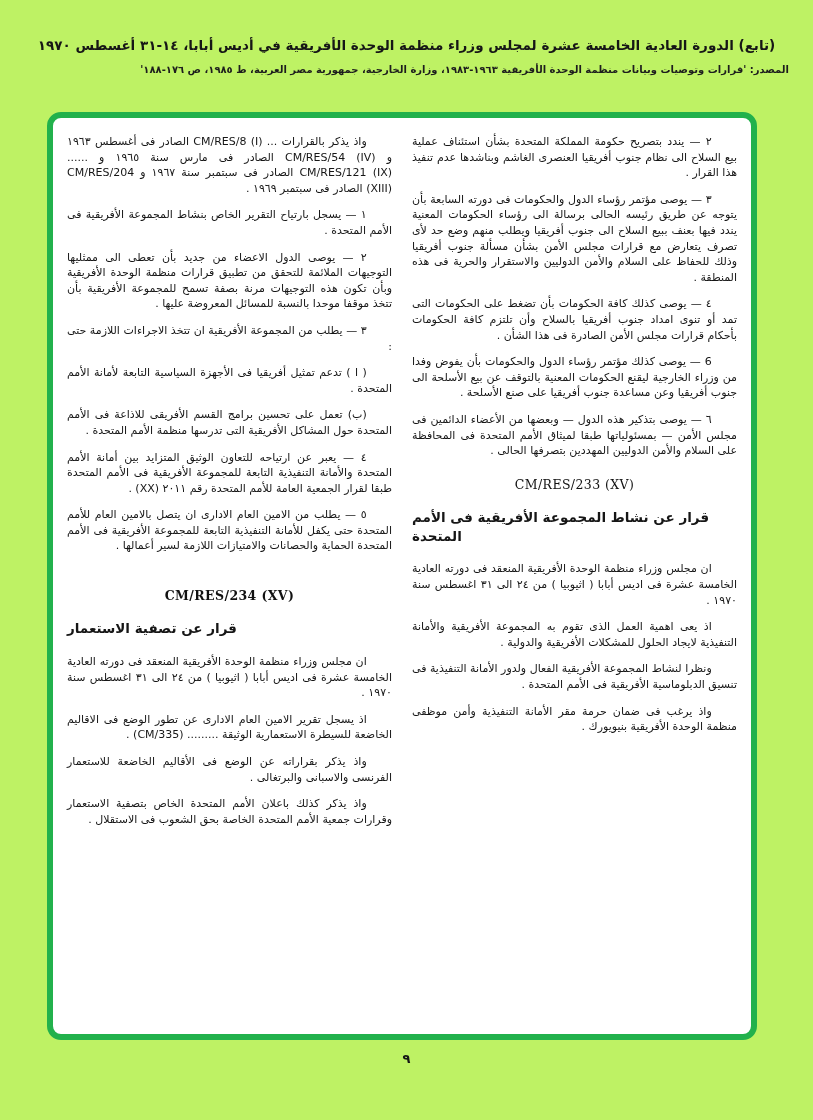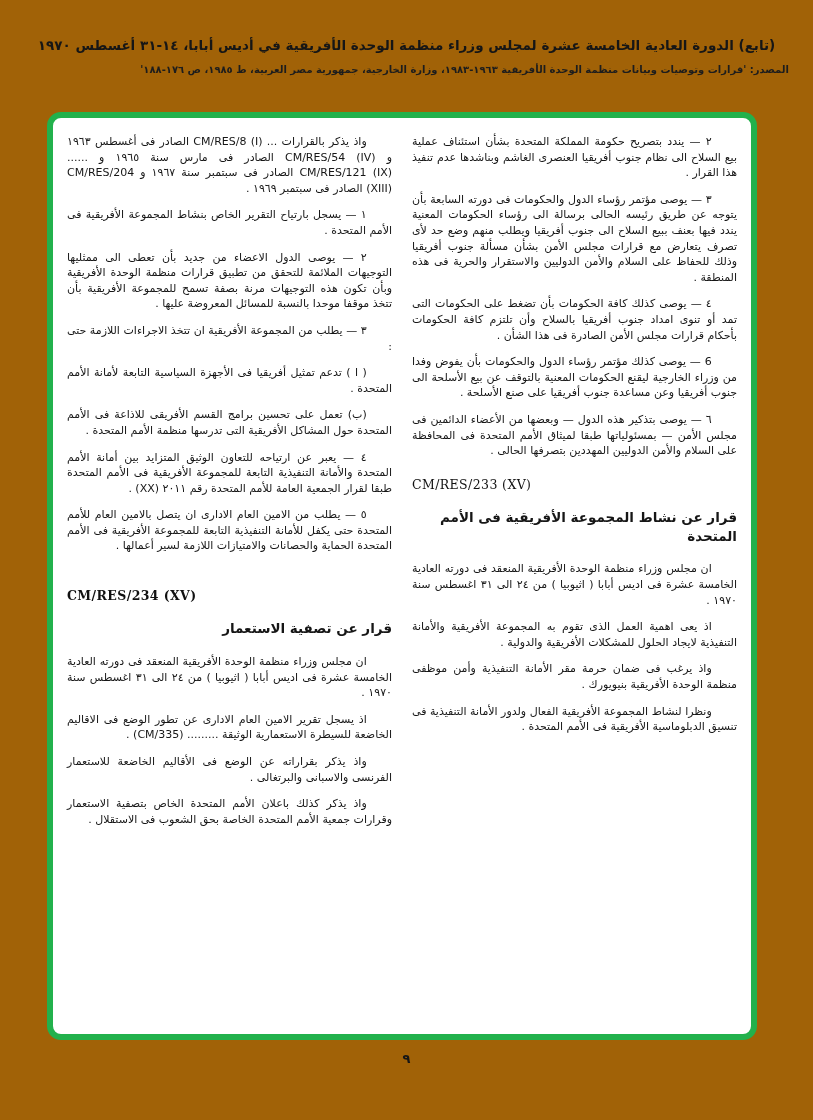--- a/index.html
+++ b/index.html
@@ -1,21 +1,21 @@
 <!DOCTYPE html>
 <html lang="ar"><head>
 <meta charset="utf-8">
 <style>
   * { margin:0; padding:0; box-sizing:border-box; }
   html,body { background:#e9e9e9; }
   .page {
     position:relative;
     width:813px; height:1120px;
     margin:0 auto;
-    background:#a16207;
+    background:#bef264;
     font-family:"DejaVu Sans", sans-serif;
     color:#161616;
     overflow:hidden;
   }
   .header { position:absolute; top:36px; left:24px; right:24px; direction:rtl; }
   .header-title {
     font-size:13.5px; font-weight:bold; text-align:center;
     letter-spacing:0.2px; line-height:1.4;
   }
   .header-source {
@@ -31,28 +31,28 @@
     display:flex; flex-direction:row; direction:rtl;
     gap:20px;
   }
   .col { flex:1 1 0; direction:rtl; }
   .para {
     font-size:11px; line-height:15.6px;
     text-align:justify; text-indent:2.3em;
     margin-bottom:11px;
   }
   .res-code {
-    direction:ltr; text-align:left;
+    direction:ltr; text-align:center;
     font-family:"DejaVu Serif", serif;
     font-size:12.5px; letter-spacing:0.4px;
     margin:18px 0 16px 0; color:#111;
   }
   .res-code.big-gap { margin-top:34px;font-weight:bold; }
   .res-title {
-    font-size:13.5px; font-weight:bold; text-align:right;
+    font-size:13.5px; font-weight:bold; text-align:left;
     margin:0 0 16px 0; line-height:1.4;
   }
   .page-number {
     position:absolute; left:0; right:0; top:1051px;
     text-align:center; font-size:13px; font-weight:bold;
   }
 </style>
 </head>
 <body>
 
@@ -68,22 +68,22 @@
     <div class="col">
       <p class="para">٢ — يندد بتصريح حكومة المملكة المتحدة بشأن استئناف عملية بيع السلاح الى نظام جنوب أفريقيا العنصرى الغاشم وبناشدها عدم تنفيذ هذا القرار .</p>
       <p class="para">٣ — يوصى مؤتمر رؤساء الدول والحكومات فى دورته السابعة بأن يتوجه عن طريق رئيسه الحالى برسالة الى رؤساء الحكومات المعنية يندد فيها بعنف ببيع السلاح الى جنوب أفريقيا ويطلب منهم وضع حد لأى تصرف يتعارض مع قرارات مجلس الأمن بشأن مسألة جنوب أفريقيا وذلك للحفاظ على السلام والأمن الدوليين والاستقرار والحرية فى هذه المنطقة .</p>
       <p class="para">٤ — يوصى كذلك كافة الحكومات بأن تضغط على الحكومات التى تمد أو تنوى امداد جنوب أفريقيا بالسلاح وأن تلتزم كافة الحكومات بأحكام قرارات مجلس الأمن الصادرة فى هذا الشأن .</p>
       <p class="para">6 — يوصى كذلك مؤتمر رؤساء الدول والحكومات بأن يفوض وفدا من وزراء الخارجية ليقنع الحكومات المعنية بالتوقف عن بيع الأسلحة الى جنوب أفريقيا وعن مساعدة جنوب أفريقيا على صنع الأسلحة .</p>
       <p class="para">٦ — يوصى بتذكير هذه الدول — وبعضها من الأعضاء الدائمين فى مجلس الأمن — بمسئولياتها طبقا لميثاق الأمم المتحدة فى المحافظة على السلام والأمن الدوليين المهددين بتصرفها الحالى .</p>
       <div class="res-code">CM/RES/233 (XV)</div>
       <h3 class="res-title">قرار عن نشاط المجموعة الأفريقية فى الأمم المتحدة</h3>
       <p class="para">ان مجلس وزراء منظمة الوحدة الأفريقية المنعقد فى دورته العادية الخامسة عشرة فى اديس أبابا ( اثيوبيا ) من ٢٤ الى ٣١ اغسطس سنة ١٩٧٠ .</p>
       <p class="para">اذ يعى اهمية العمل الذى تقوم به المجموعة الأفريقية والأمانة التنفيذية لايجاد الحلول للمشكلات الأفريقية والدولية .</p>
+      <p class="para">ونظرا لنشاط المجموعة الأفريقية الفعال ولدور الأمانة التنفيذية فى تنسيق الدبلوماسية الأفريقية فى الأمم المتحدة .</p>
       <p class="para">واذ يرغب فى ضمان حرمة مقر الأمانة التنفيذية وأمن موظفى منظمة الوحدة الأفريقية بنيويورك .</p>
-      <p class="para">ونظرا لنشاط المجموعة الأفريقية الفعال ولدور الأمانة التنفيذية فى تنسيق الدبلوماسية الأفريقية فى الأمم المتحدة .</p>
     </div>
 
     <div class="col">
       <p class="para">واذ يذكر بالقرارات ... CM/RES/8 (I) الصادر فى أغسطس ١٩٦٣ و CM/RES/54 (IV) الصادر فى مارس سنة ١٩٦٥ و ...... CM/RES/121 (IX) الصادر فى سبتمبر سنة ١٩٦٧ و CM/RES/204 (XIII) الصادر فى سبتمبر ١٩٦٩ .</p>
       <p class="para">١ — يسجل بارتياح التقرير الخاص بنشاط المجموعة الأفريقية فى الأمم المتحدة .</p>
       <p class="para">٢ — يوصى الدول الاعضاء من جديد بأن تعطى الى ممثليها التوجيهات الملائمة للتحقق من تطبيق قرارات منظمة الوحدة الأفريقية وبأن تكون هذه التوجيهات مرنة بصفة تسمح للمجموعة الأفريقية بأن تتخذ موقفا موحدا بالنسبة للمسائل المعروضة عليها .</p>
       <p class="para">٣ — يطلب من المجموعة الأفريقية ان تتخذ الاجراءات اللازمة حتى :</p>
       <p class="para">( ا ) تدعم تمثيل أفريقيا فى الأجهزة السياسية التابعة لأمانة الأمم المتحدة .</p>
       <p class="para">(ب) تعمل على تحسين برامج القسم الأفريقى للاذاعة فى الأمم المتحدة حول المشاكل الأفريقية التى تدرسها منظمة الأمم المتحدة .</p>
       <p class="para">٤ — يعبر عن ارتياحه للتعاون الوثيق المتزايد بين أمانة الأمم المتحدة والأمانة التنفيذية التابعة للمجموعة الأفريقية فى الأمم المتحدة طبقا لقرار الجمعية العامة للأمم المتحدة رقم ٢٠١١ (XX) .</p>

